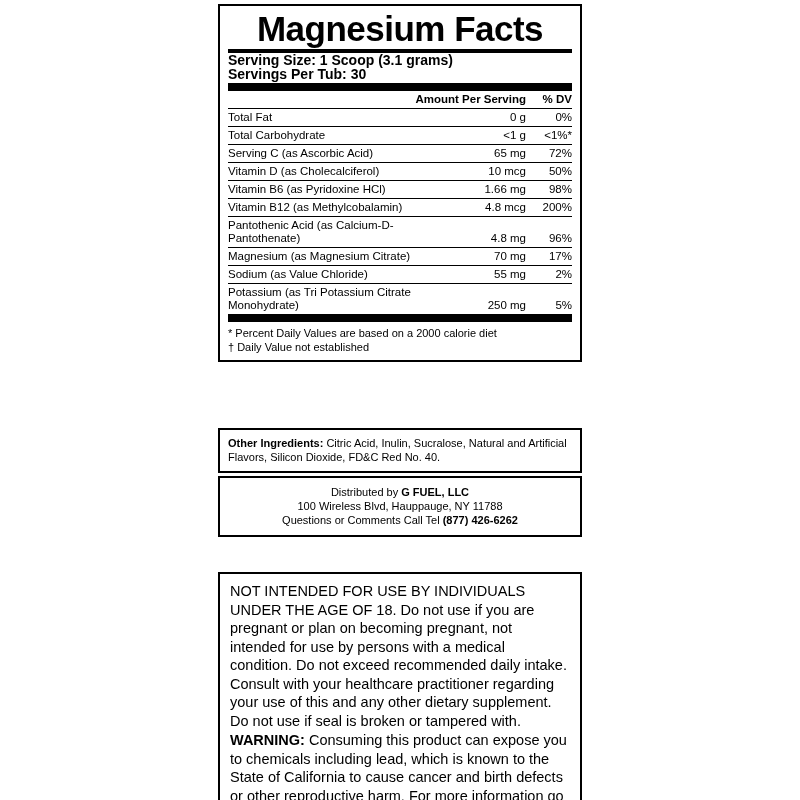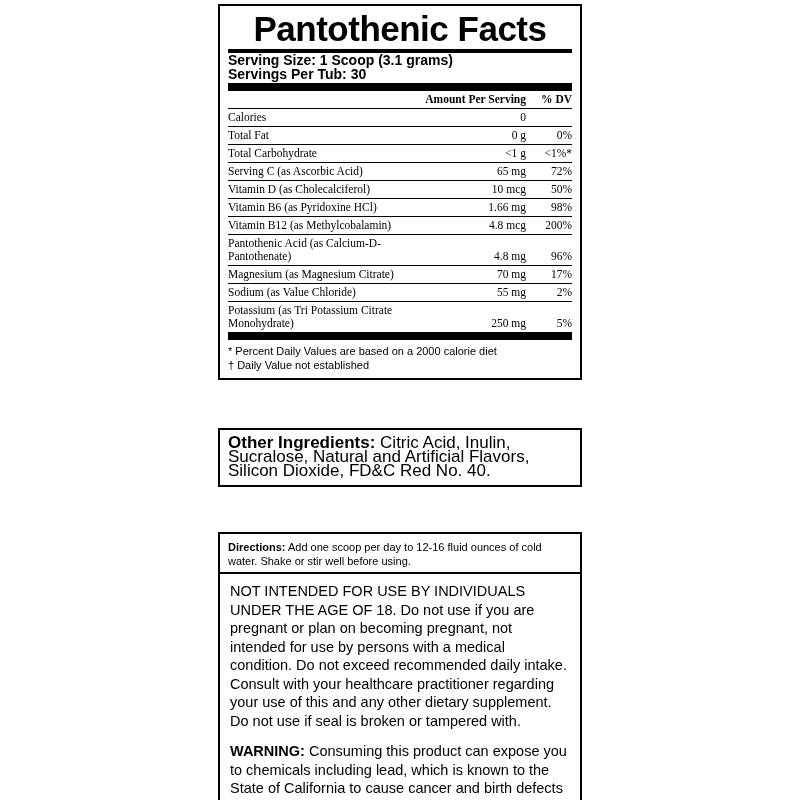--- a/index.html
+++ b/index.html
@@ -53,21 +53,20 @@
     padding: 1px 0 2px 0;
   }
   .serving-block .lbl { font-weight: bold; }
   .serving-block .val { font-weight: bold; }
 
   table.nutr {
     width: 100%;
     border-collapse: collapse;
     font-size: 11.5px;
     line-height: 13px;
-    font-family: Liberation Serif, serif;
   }
   table.nutr td {
     padding: 2px 0 2px 0;
     vertical-align: bottom;
     border-bottom: 1px solid #000;
   }
   table.nutr tr.no-rule td { border-bottom: none; }
   td.name { text-align: left; }
   td.amt  { text-align: right; padding-right: 6px; white-space: nowrap; }
   td.dv   { text-align: right; width: 46px; white-space: nowrap; }
@@ -78,45 +77,45 @@
     border-bottom: none;
     padding-bottom: 1px;
   }
   .footnotes {
     font-size: 11px;
     line-height: 14px;
     padding-top: 4px;
   }
 
   
-  #other-panel { top: 428px; padding: 6px 8px 7px 8px; font-size: 17px; line-height: 14px; }
+  #other-panel { top: 428px; padding: 6px 8px 7px 8px; font-size: 11px; line-height: 14px; }
   #distrib-panel { top: 476px; padding: 7px 8px 8px 8px; font-size: 11px; line-height: 14px; text-align: center; }
   #directions-panel { top: 532px; padding: 6px 8px 6px 8px; font-size: 11px; line-height: 14px; }
   #warnings-panel { top: 572px; padding: 8px 10px 10px 10px; }
 
   .b { font-weight: bold; }
 
   .age-text {
     font-size: 14.5px;
     line-height: 18.5px;
-    margin: 0 0 12px 0;
+    margin: 0 0 1px 0;
   }
   .warn-text {
     font-size: 14.5px;
     line-height: 18.5px;
     margin: 0;
   }
 </style>
 </head>
 <body>
 
 <div class="page">
 
   <div class="panel" id="sf-panel">
-    <div class="sf-title">Pantothenic Facts</div>
+    <div class="sf-title">Magnesium Facts</div>
     <div class="rule-med"></div>
 
     <div class="serving-block">
       <div>
         <span class="lbl">Serving Size:</span>
         <span class="val">1 Scoop (3.1 grams)</span>
       </div>
       <div>
         <span class="lbl">Servings Per Tub:</span>
         <span class="val">30</span>
@@ -126,25 +125,20 @@
     <div class="rule-heavy"></div>
 
     <table class="nutr">
       <tbody>
         <tr class="hdr-row">
           <td class="name"></td>
           <td class="amt">Amount Per Serving</td>
           <td class="dv">% DV</td>
         </tr>
         <tr>
-          <td class="name">Calories</td>
-          <td class="amt">0</td>
-          <td class="dv"></td>
-        </tr>
-        <tr>
           <td class="name">Total Fat</td>
           <td class="amt">0 g</td>
           <td class="dv">0%</td>
         </tr>
         <tr>
           <td class="name">Total Carbohydrate</td>
           <td class="amt">&lt;1 g</td>
           <td class="dv">&lt;1%*</td>
         </tr>
         <tr>
@@ -196,25 +190,30 @@
       <div>* Percent Daily Values are based on a 2000 calorie diet</div>
       <div>† Daily Value not established</div>
     </div>
   </div>
 
   <div class="panel" id="other-panel">
     <span class="b">Other Ingredients:</span>
     <span>Citric Acid, Inulin, Sucralose, Natural and Artificial Flavors, Silicon Dioxide, FD&amp;C Red No. 40.</span>
   </div>
 
-
-  <div class="panel" id="directions-panel">
-    <span class="b">Directions:</span>
-    <span>Add one scoop per day to 12-16 fluid ounces of cold water. Shake or stir well before using.</span>
-  </div>
+  <div class="panel" id="distrib-panel">
+    <div>
+      <span>Distributed by </span><span class="b">G FUEL, LLC</span>
+    </div>
+    <div>100 Wireless Blvd, Hauppauge, NY 11788</div>
+    <div>
+      <span>Questions or Comments Call Tel </span><span class="b">(877) 426-6262</span>
+    </div>
+  </div>
+
 
   <div class="panel" id="warnings-panel">
     <p class="age-text">NOT INTENDED FOR USE BY INDIVIDUALS UNDER THE AGE OF 18. Do not use if you are pregnant or plan on becoming pregnant, not intended for use by persons with a medical condition. Do not exceed recommended daily intake. Consult with your healthcare practitioner regarding your use of this and any other dietary supplement. Do not use if seal is broken or tampered with.</p>
     <p class="warn-text">
       <span class="b">WARNING:</span><span> Consuming this product can expose you to chemicals including lead, which is known to the State of California to cause cancer and birth defects or other reproductive harm. For more information go to www.P65Warnings.ca.gov/food.</span>
     </p>
   </div>
 
 </div>
 

